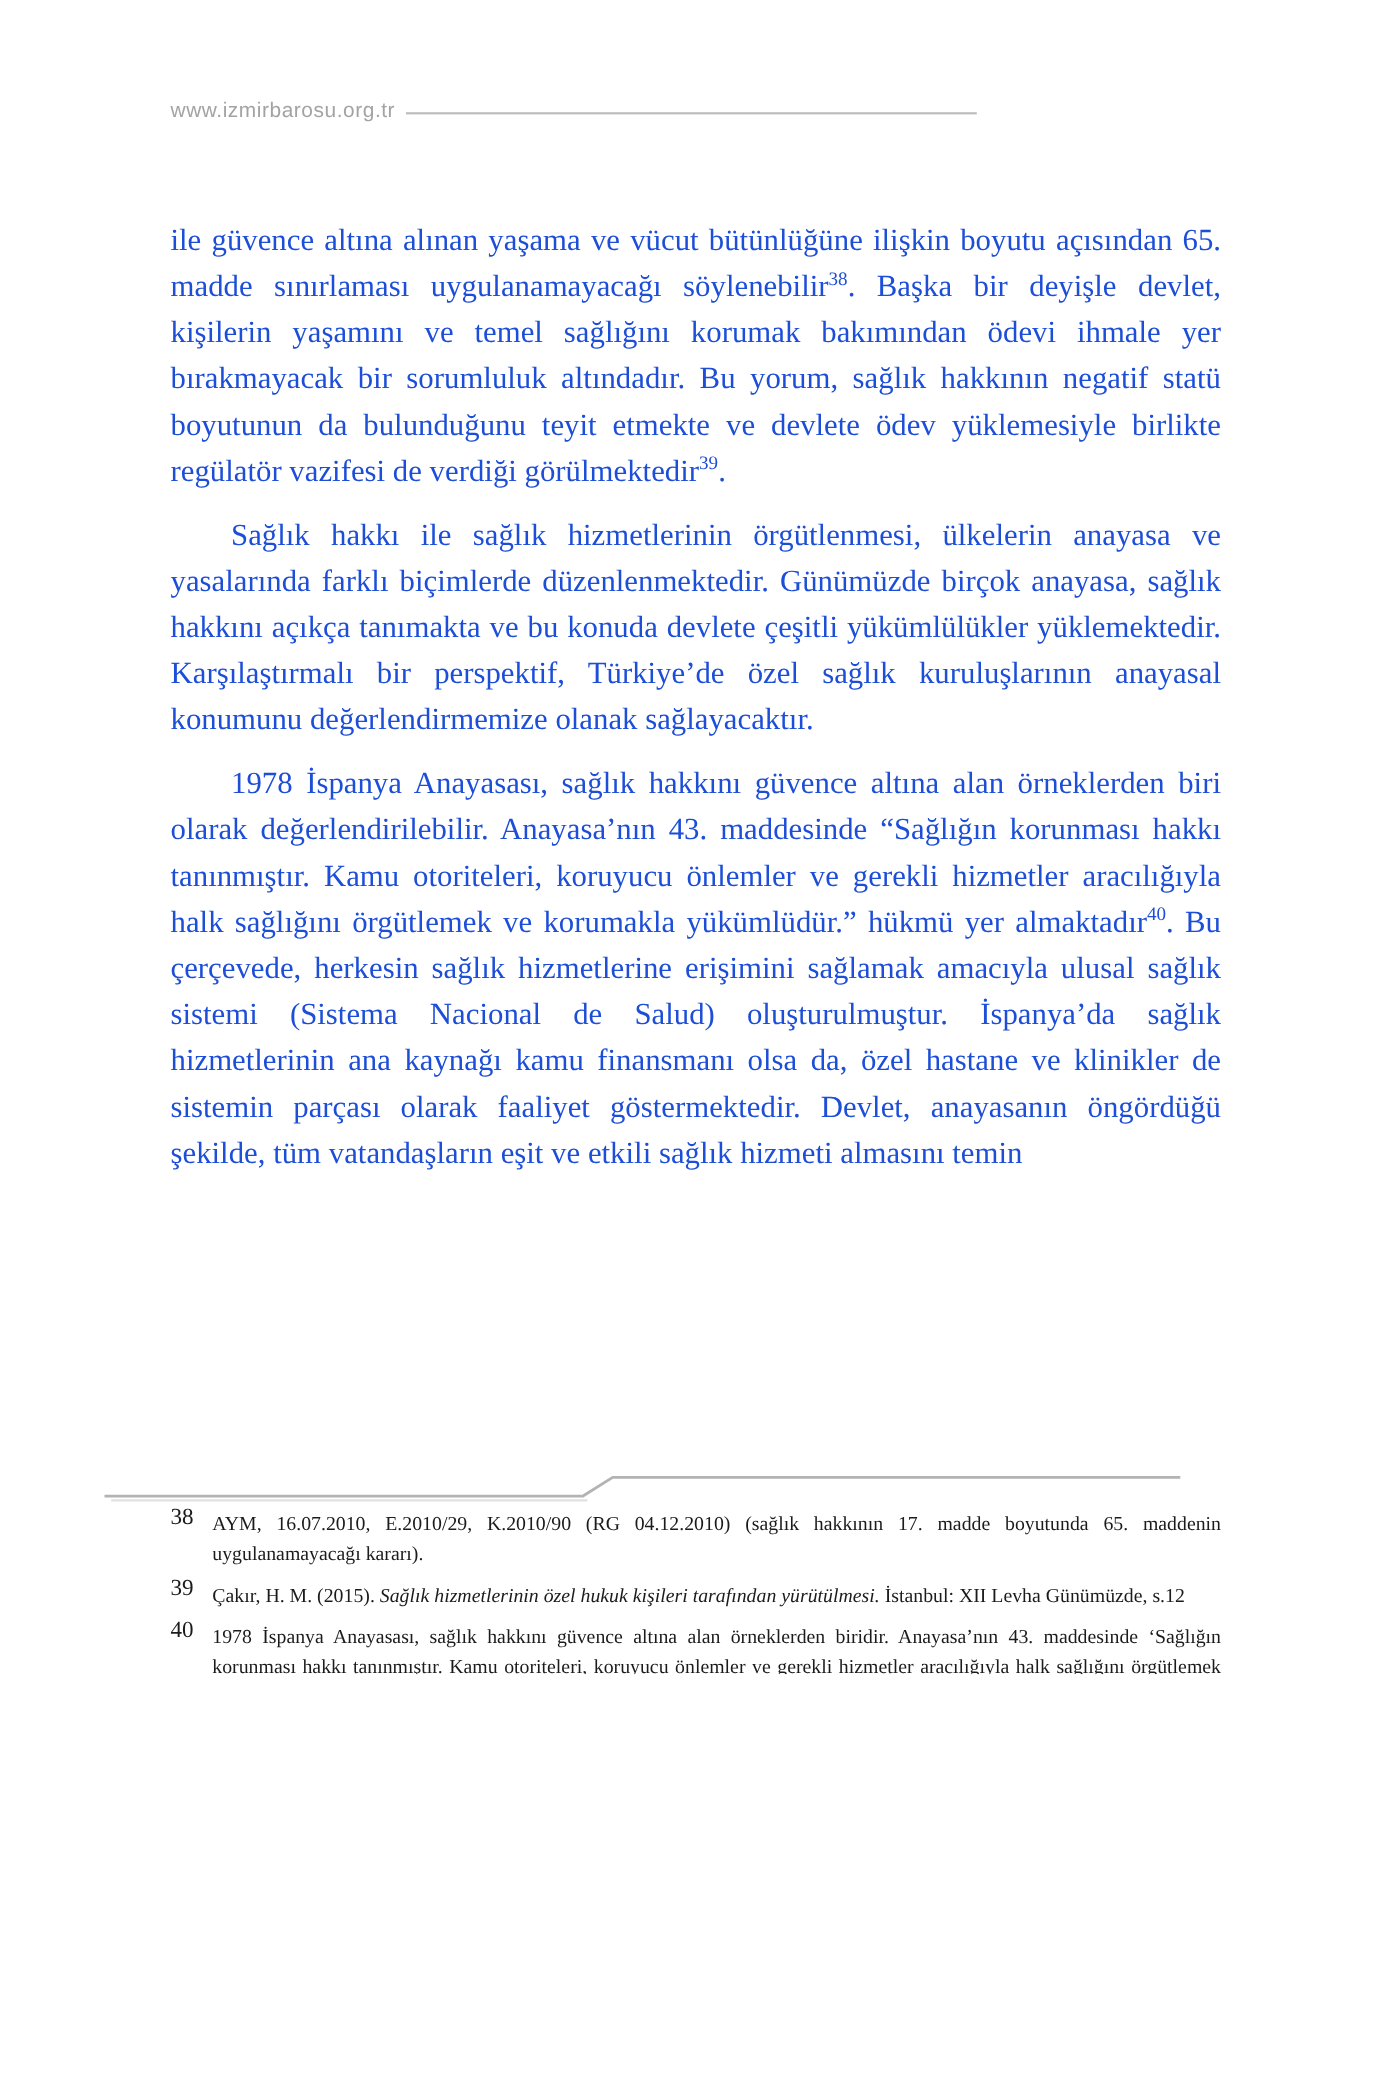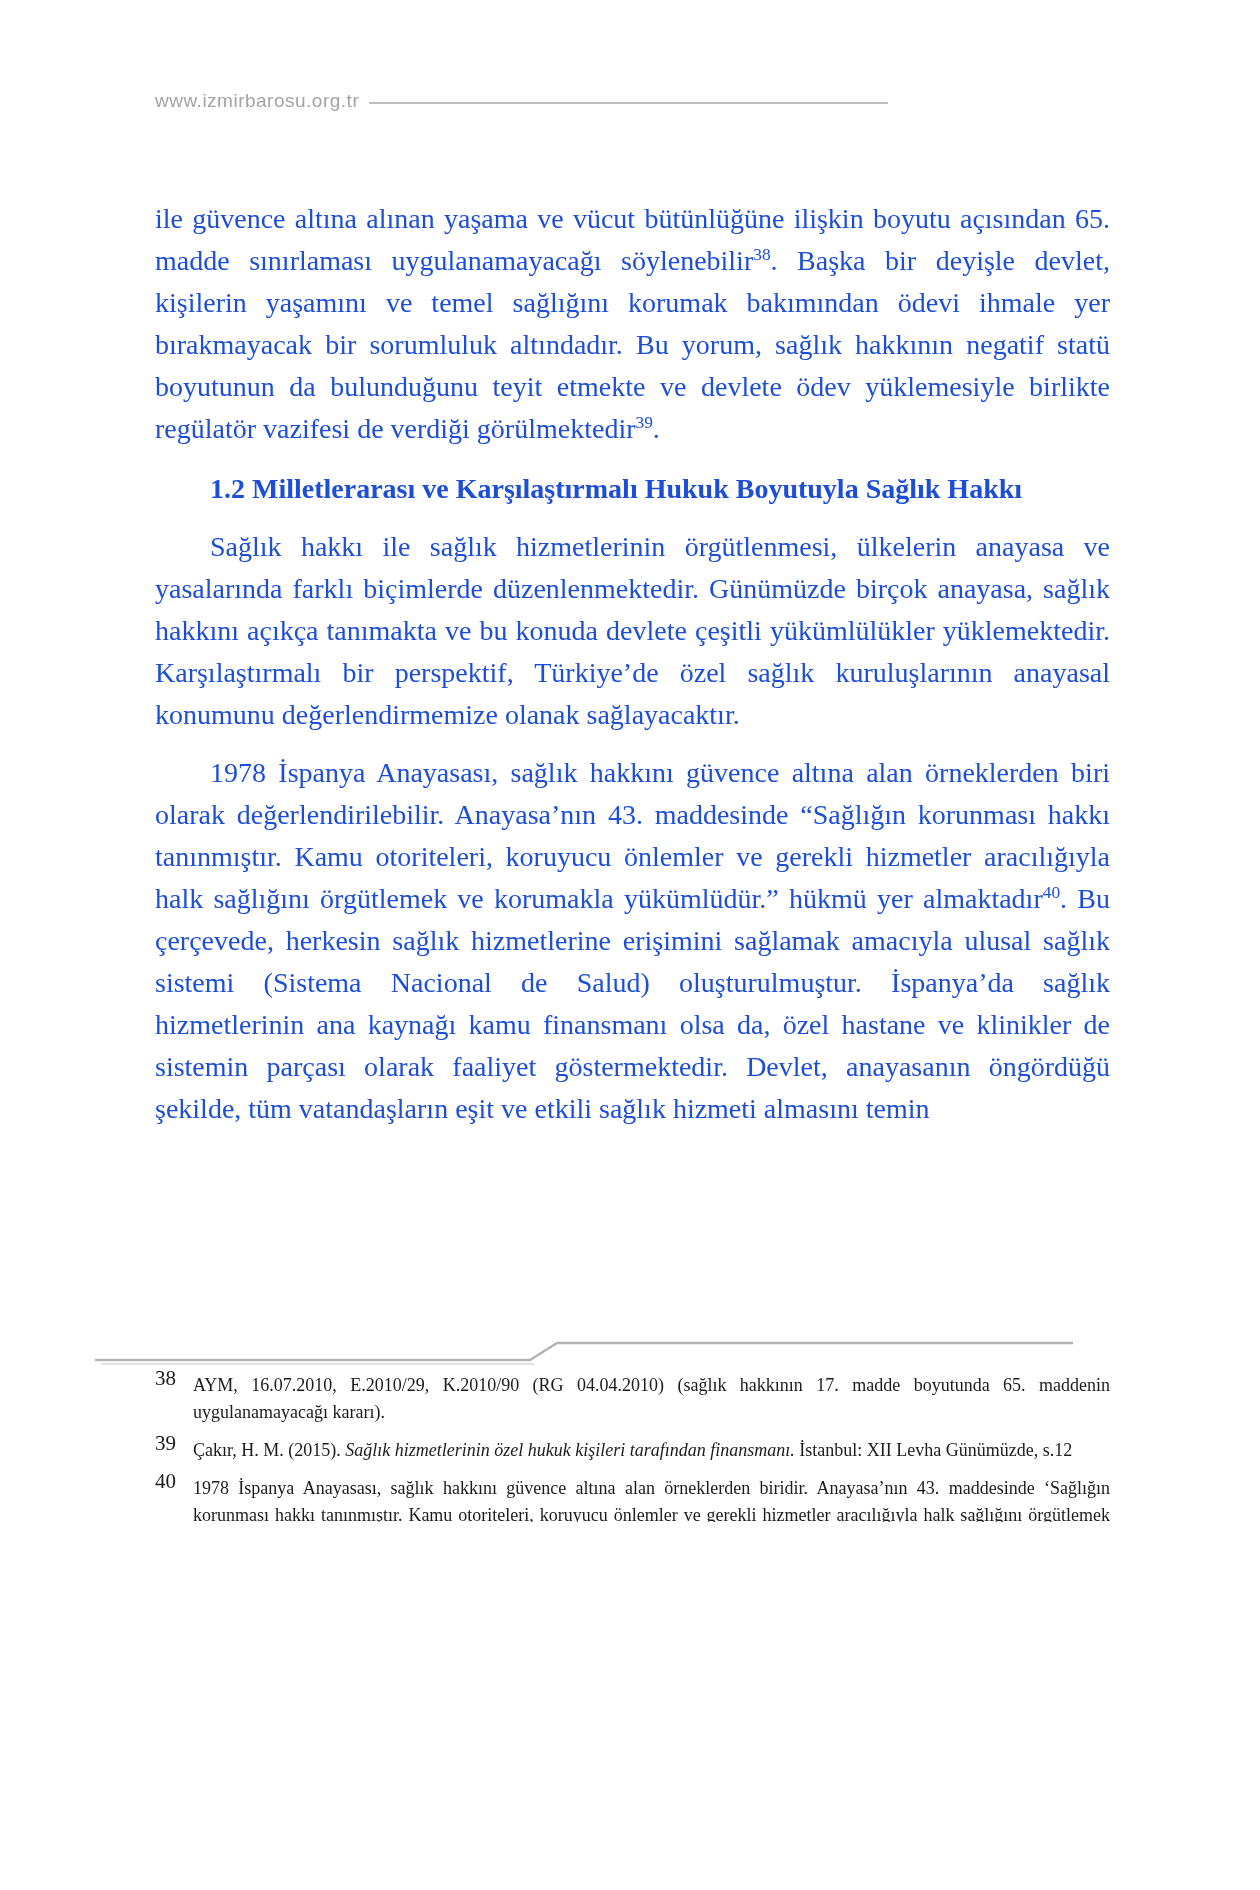--- a/index.html
+++ b/index.html
@@ -73,42 +73,41 @@
 <div class="page">
 
   <div class="header">
     <span class="header-url">www.izmirbarosu.org.tr</span>
     <span class="header-rule"></span>
   </div>
 
   <div class="body">
     <p class="para"><span>ile güvence altına alınan yaşama ve vücut bütünlüğüne ilişkin boyutu açısından 65. madde sınırlaması uygulanamayacağı söylenebilir</span><sup class="fn-ref">38</sup><span>. Başka bir deyişle devlet, kişilerin yaşamını ve temel sağlığını korumak bakımından ödevi ihmale yer bırakmayacak bir sorumluluk altındadır. Bu yorum, sağlık hakkının negatif statü boyutunun da bulunduğunu teyit etmekte ve devlete ödev yüklemesiyle birlikte regülatör vazifesi de verdiği görülmektedir</span><sup class="fn-ref">39</sup><span>.</span></p>
 
-    <h2 class="heading">1.2 Milletlerarası ve Karşılaştırmalı Hukuk Boyutuyla Sağlık Hakkı</h2>
 
     <p class="para indent">Sağlık hakkı ile sağlık hizmetlerinin örgütlenmesi, ülkelerin anayasa ve yasalarında farklı biçimlerde düzenlenmektedir. Günümüzde birçok anayasa, sağlık hakkını açıkça tanımakta ve bu konuda devlete çeşitli yükümlülükler yüklemektedir. Karşılaştırmalı bir perspektif, Türkiye’de özel sağlık kuruluşlarının anayasal konumunu değerlendirmemize olanak sağlayacaktır.</p>
 
     <p class="para indent"><span>1978 İspanya Anayasası, sağlık hakkını güvence altına alan örneklerden biri olarak değerlendirilebilir. Anayasa’nın 43. maddesinde “Sağlığın korunması hakkı tanınmıştır. Kamu otoriteleri, koruyucu önlemler ve gerekli hizmetler aracılığıyla halk sağlığını örgütlemek ve korumakla yükümlüdür.” hükmü yer almaktadır</span><sup class="fn-ref">40</sup><span>. Bu çerçevede, herkesin sağlık hizmetlerine erişimini sağlamak amacıyla ulusal sağlık sistemi (Sistema Nacional de Salud) oluşturulmuştur. İspanya’da sağlık hizmetlerinin ana kaynağı kamu finansmanı olsa da, özel hastane ve klinikler de sistemin parçası olarak faaliyet göstermektedir. Devlet, anayasanın öngördüğü şekilde, tüm vatandaşların eşit ve etkili sağlık hizmeti almasını temin</span></p>
   </div>
 
   <svg class="fn-sep" width="1260" height="36" viewBox="0 0 1260 36">
     <path class="sep-shadow" d="M101 30 H534"></path>
     <path d="M95 26 H530 L557 9 H1073"></path>
   </svg>
 
   <div class="footnotes">
 
     <div class="footnote">
       <span class="fn-num">38</span>
-      <div class="fn-text">AYM, 16.07.2010, E.2010/29, K.2010/90 (RG 04.04.2010) (sağlık hakkının 17. madde boyutunda 65. maddenin uygulanamayacağı kararı).</div>
+      <div class="fn-text">AYM, 16.07.2010, E.2010/29, K.2010/90 (RG 04.12.2010) (sağlık hakkının 17. madde boyutunda 65. maddenin uygulanamayacağı kararı).</div>
     </div>
 
     <div class="footnote">
       <span class="fn-num">39</span>
-      <div class="fn-text"><span>Çakır, H. M. (2015). </span><span class="fn-italic">Sağlık hizmetlerinin özel hukuk kişileri tarafından finansmanı.</span><span> İstanbul: XII Levha Günümüzde, s.12</span></div>
+      <div class="fn-text"><span>Çakır, H. M. (2015). </span><span class="fn-italic">Sağlık hizmetlerinin özel hukuk kişileri tarafından yürütülmesi.</span><span> İstanbul: XII Levha Günümüzde, s.12</span></div>
     </div>
 
     <div class="footnote">
       <span class="fn-num">40</span>
       <div class="fn-text">1978 İspanya Anayasası, sağlık hakkını güvence altına alan örneklerden biridir. Anayasa’nın 43. maddesinde ‘Sağlığın korunması hakkı tanınmıştır. Kamu otoriteleri, koruyucu önlemler ve gerekli hizmetler aracılığıyla halk sağlığını örgütlemek ve korumakla yükümlüdür’ hükmü yer almaktadır. Constitución Española de 1978, art. 43 (akademik tanıtım sayfası: Health – La Moncloa, https://www.lamoncloa.gob.es/lang/en/espana/stpv/spaintoday2015/health/paginas/index.aspx</div>
     </div>
 
   </div>
 
   <svg class="footer-sep" width="1260" height="36" viewBox="0 0 1260 36">

